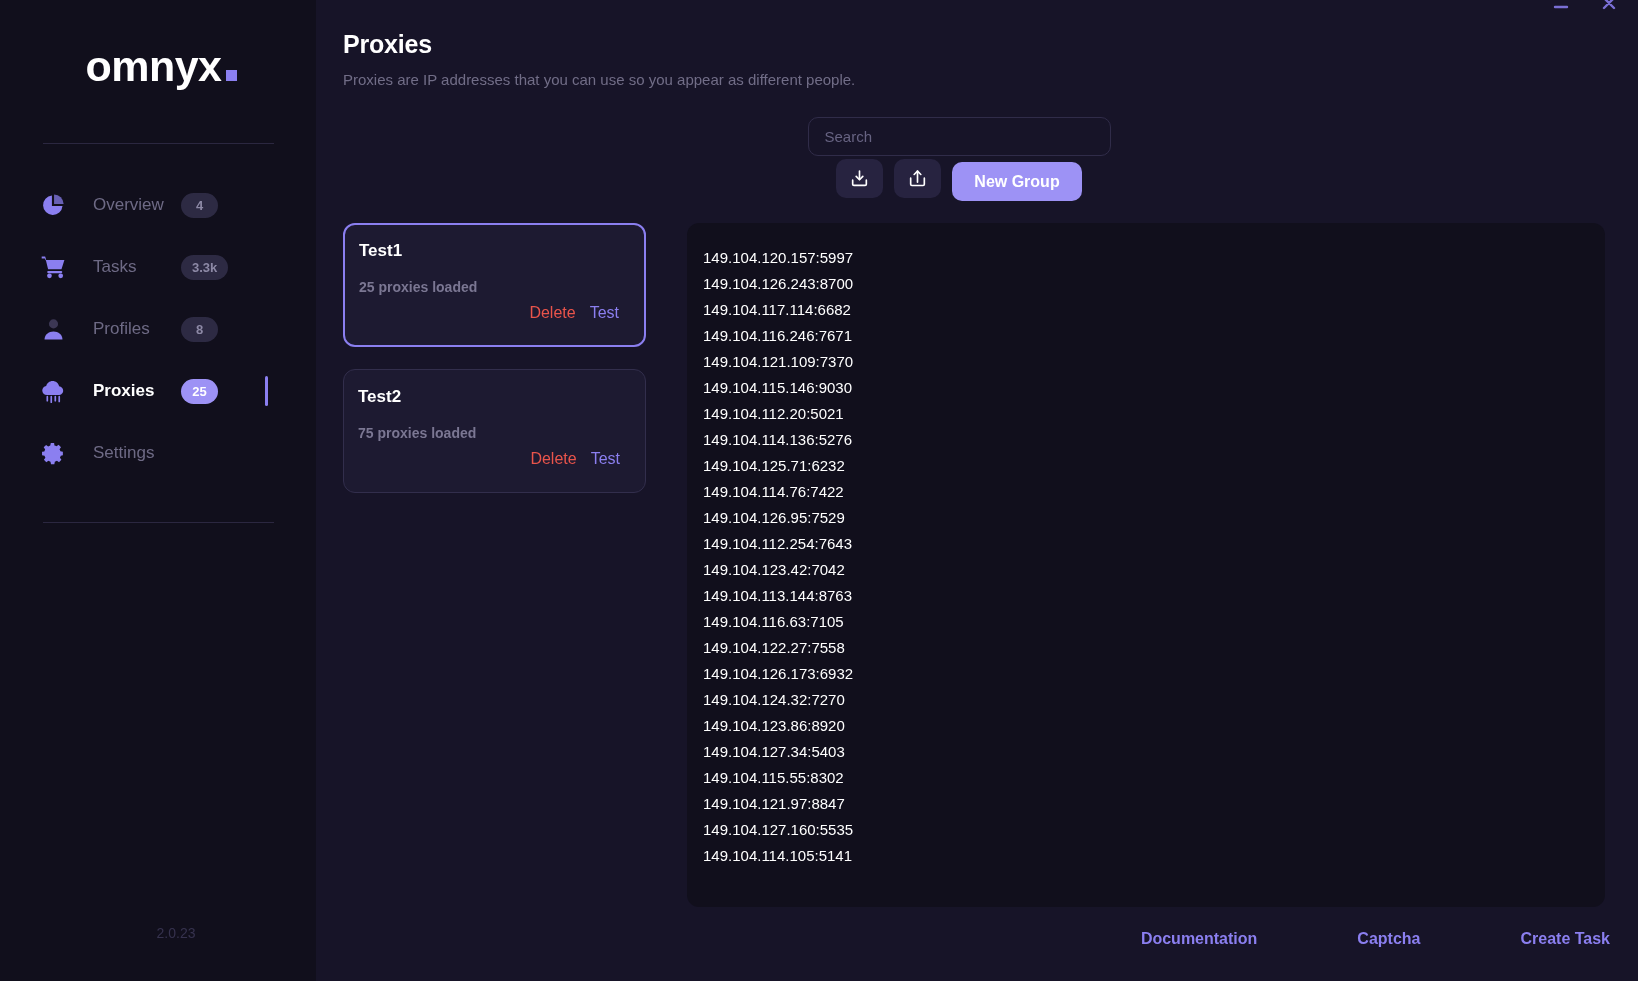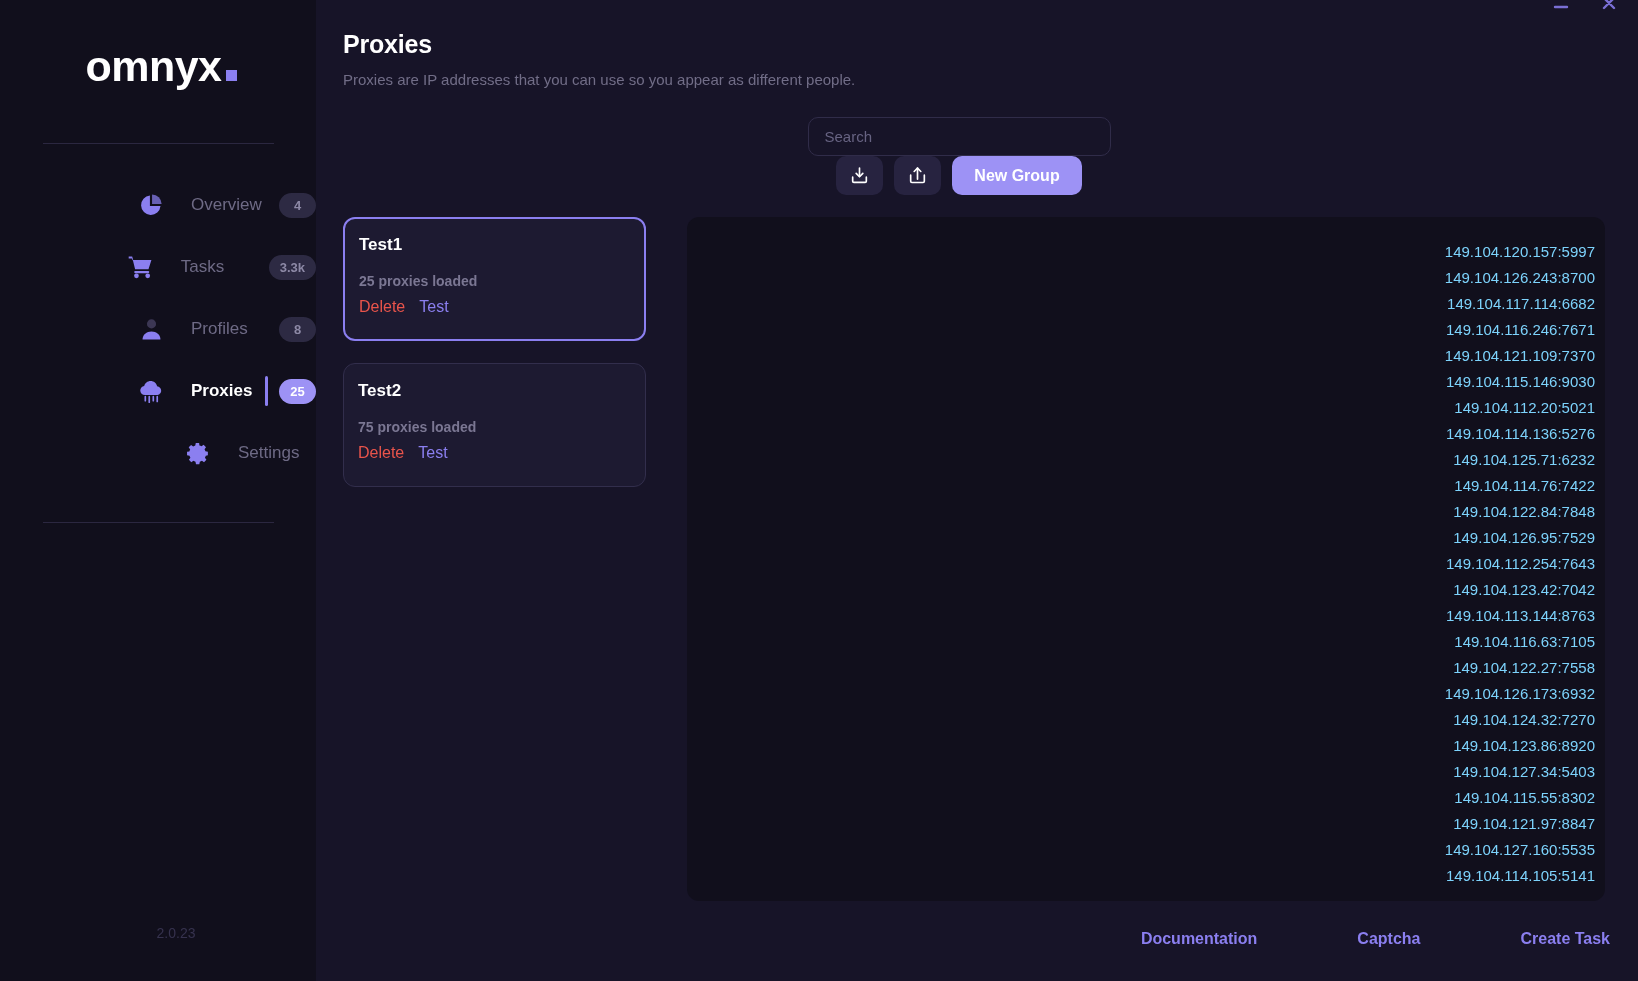--- a/index.html
+++ b/index.html
@@ -34,22 +34,22 @@
   }
   .logo-dot { display: inline-block; width: 11px; height: 11px; background: #8b7ff0; margin-left: 4px; vertical-align: baseline; }
 
   .divider { height: 1px; background: #2b2740; margin: 0 auto; width: 231px; }
   .divider.top { margin-top: 52px; }
   .divider.bottom { margin-top: 38px; }
 
   .nav { margin-top: 30px; }
   .nav-item {
     display: flex; align-items: center;
-    height: 62px; 
-    position: relative; cursor: pointer; justify-content: flex-end;
+    height: 62px; padding-left: 38px;
+    position: relative; cursor: pointer;
   }
   .nav-icon { width: 30px; height: 30px; flex: 0 0 30px; display: flex; align-items: center; justify-content: center; color: #8b7ff0; }
   .nav-icon svg { display: block; }
   .nav-label {
     margin-left: 25px; font-size: 17px; color: #6e6a85; font-weight: 400;
     min-width: 78px;
   }
   .nav-item.active .nav-label { color: #ffffff; font-weight: 700; }
   .nav-badge {
     margin-left: 10px;
@@ -97,58 +97,57 @@
     width: 47px; height: 39px; border-radius: 10px;
     background: #272340; border: none;
     display: flex; align-items: center; justify-content: center;
     color: #ffffff; cursor: pointer;
   }
   .icon-btn svg { display: block; }
   .primary-btn {
     height: 39px; border-radius: 10px; border: none;
     background: #9d92f5; color: #ffffff;
     font-size: 16px; font-weight: 700; padding: 0 22px;
-    font-family: "Liberation Sans", sans-serif; cursor: pointer;
+    font-family: "Liberation Sans", sans-serif; cursor: pointer; margin-top: 6px;
   }
 
   
   .content { margin-top: 22px; padding-left: 27px; display: flex; gap: 0; }
 
   .groups { width: 303px; flex: 0 0 303px; }
   .group-card {
     height: 124px; border-radius: 12px;
     background: #1d1a31; border: 1px solid #322e4c;
     padding: 17px 25px 0 14px;
     margin-bottom: 22px;
     cursor: pointer; position: relative;
   }
   .group-card.selected { border: 2px solid #8b7ff0; background: #1d1a31; padding-top: 16px; }
   .group-name { font-size: 17px; font-weight: 700; color: #ffffff; }
   .group-count { margin-top: 18px; font-size: 14px; font-weight: 700; color: #7b7793; }
   .group-actions {
-    display: flex; align-items: center;
+    display: flex; justify-content: flex-end; align-items: center;
     gap: 14px; margin-top: 9px;
   }
   .act-delete { color: #e9544b; font-size: 16px; font-weight: 400; cursor: pointer; }
   .act-test { color: #8b7ff0; font-size: 16px; font-weight: 400; cursor: pointer; }
 
   .proxy-panel {
     margin-left: 41px;
     width: 918px; height: 684px;
     background: #110f1c;
     border-radius: 12px;
     padding: 22px 0 12px 16px;
     overflow: hidden;
   }
   .proxy-list { height: 100%; overflow-y: auto; padding-right: 10px; }
   .proxy-row {
-    font-size: 15px; color: #7dd3fc;
+    font-size: 15px; color: #ffffff;
     line-height: 26px; height: 26px;
     white-space: nowrap;
-    text-align: right;
   }
   .proxy-list::-webkit-scrollbar { width: 0px; }
 
   
   .footer {
     position: absolute; left: 8px; bottom: 0;
     width: 100%; height: 84px;
     display: flex; align-items: center; justify-content: flex-end;
     gap: 0; padding-right: 36px;
   }
@@ -309,21 +308,20 @@
             <div class="proxy-row">149.104.120.157:5997</div>
             <div class="proxy-row">149.104.126.243:8700</div>
             <div class="proxy-row">149.104.117.114:6682</div>
             <div class="proxy-row">149.104.116.246:7671</div>
             <div class="proxy-row">149.104.121.109:7370</div>
             <div class="proxy-row">149.104.115.146:9030</div>
             <div class="proxy-row">149.104.112.20:5021</div>
             <div class="proxy-row">149.104.114.136:5276</div>
             <div class="proxy-row">149.104.125.71:6232</div>
             <div class="proxy-row">149.104.114.76:7422</div>
-            <div class="proxy-row">149.104.122.84:7848</div>
             <div class="proxy-row">149.104.126.95:7529</div>
             <div class="proxy-row">149.104.112.254:7643</div>
             <div class="proxy-row">149.104.123.42:7042</div>
             <div class="proxy-row">149.104.113.144:8763</div>
             <div class="proxy-row">149.104.116.63:7105</div>
             <div class="proxy-row">149.104.122.27:7558</div>
             <div class="proxy-row">149.104.126.173:6932</div>
             <div class="proxy-row">149.104.124.32:7270</div>
             <div class="proxy-row">149.104.123.86:8920</div>
             <div class="proxy-row">149.104.127.34:5403</div>

